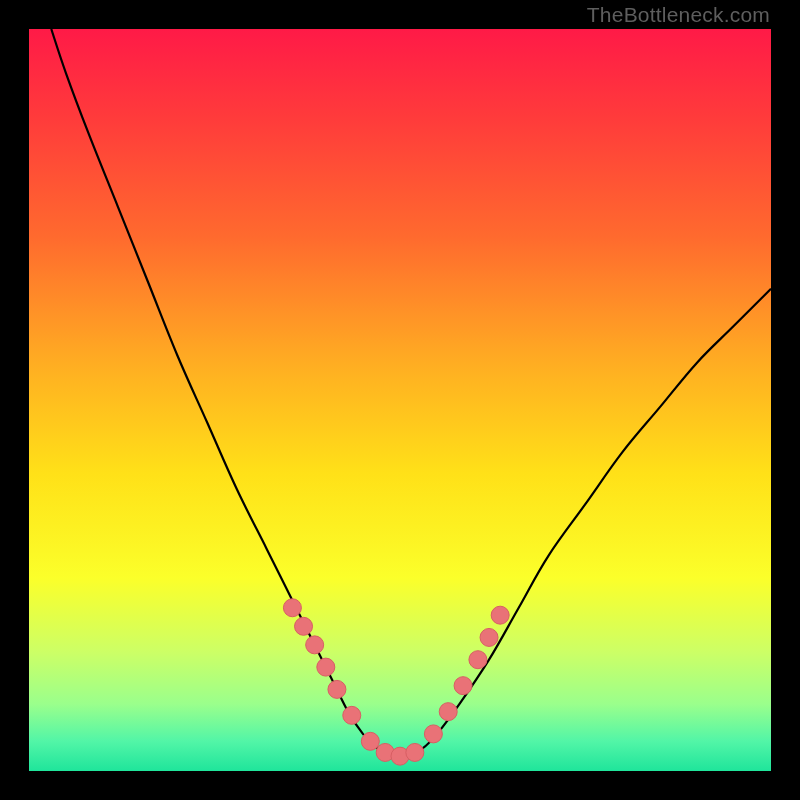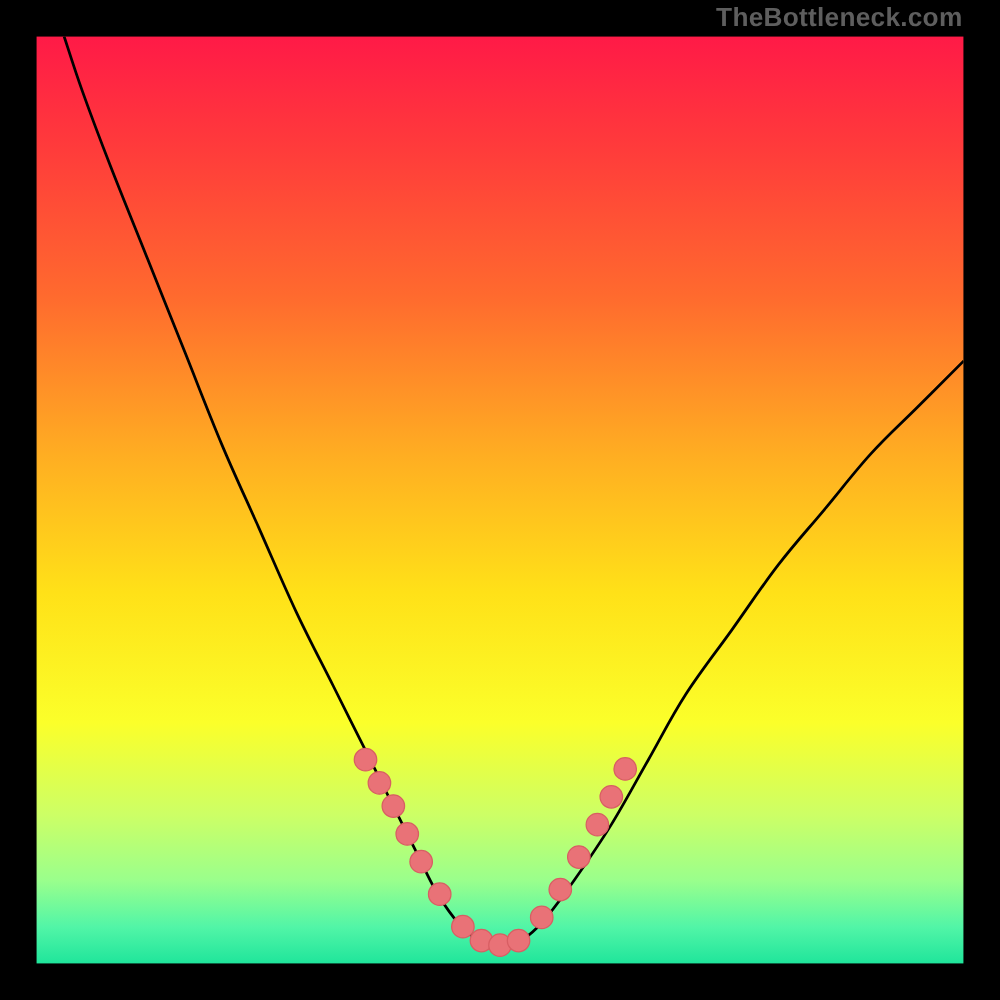--- a/index.html
+++ b/index.html
@@ -38,21 +38,21 @@
     top: 0;
     width: 742px;
     height: 742px;
   }
   .watermark {
     position: absolute;
     top: 3px;
     right: 30px;
     color: #5e5e5e;
     font-size: 21px;
-    font-weight: 700;
+    font-weight: 400;
     letter-spacing: 0.2px;
   }
 </style>
 </head>
 <body>
 
 <div class="frame">
   <div class="plot-area">
     <svg class="gradient-bg" viewBox="0 0 742 742" preserveAspectRatio="none">
       <defs>

